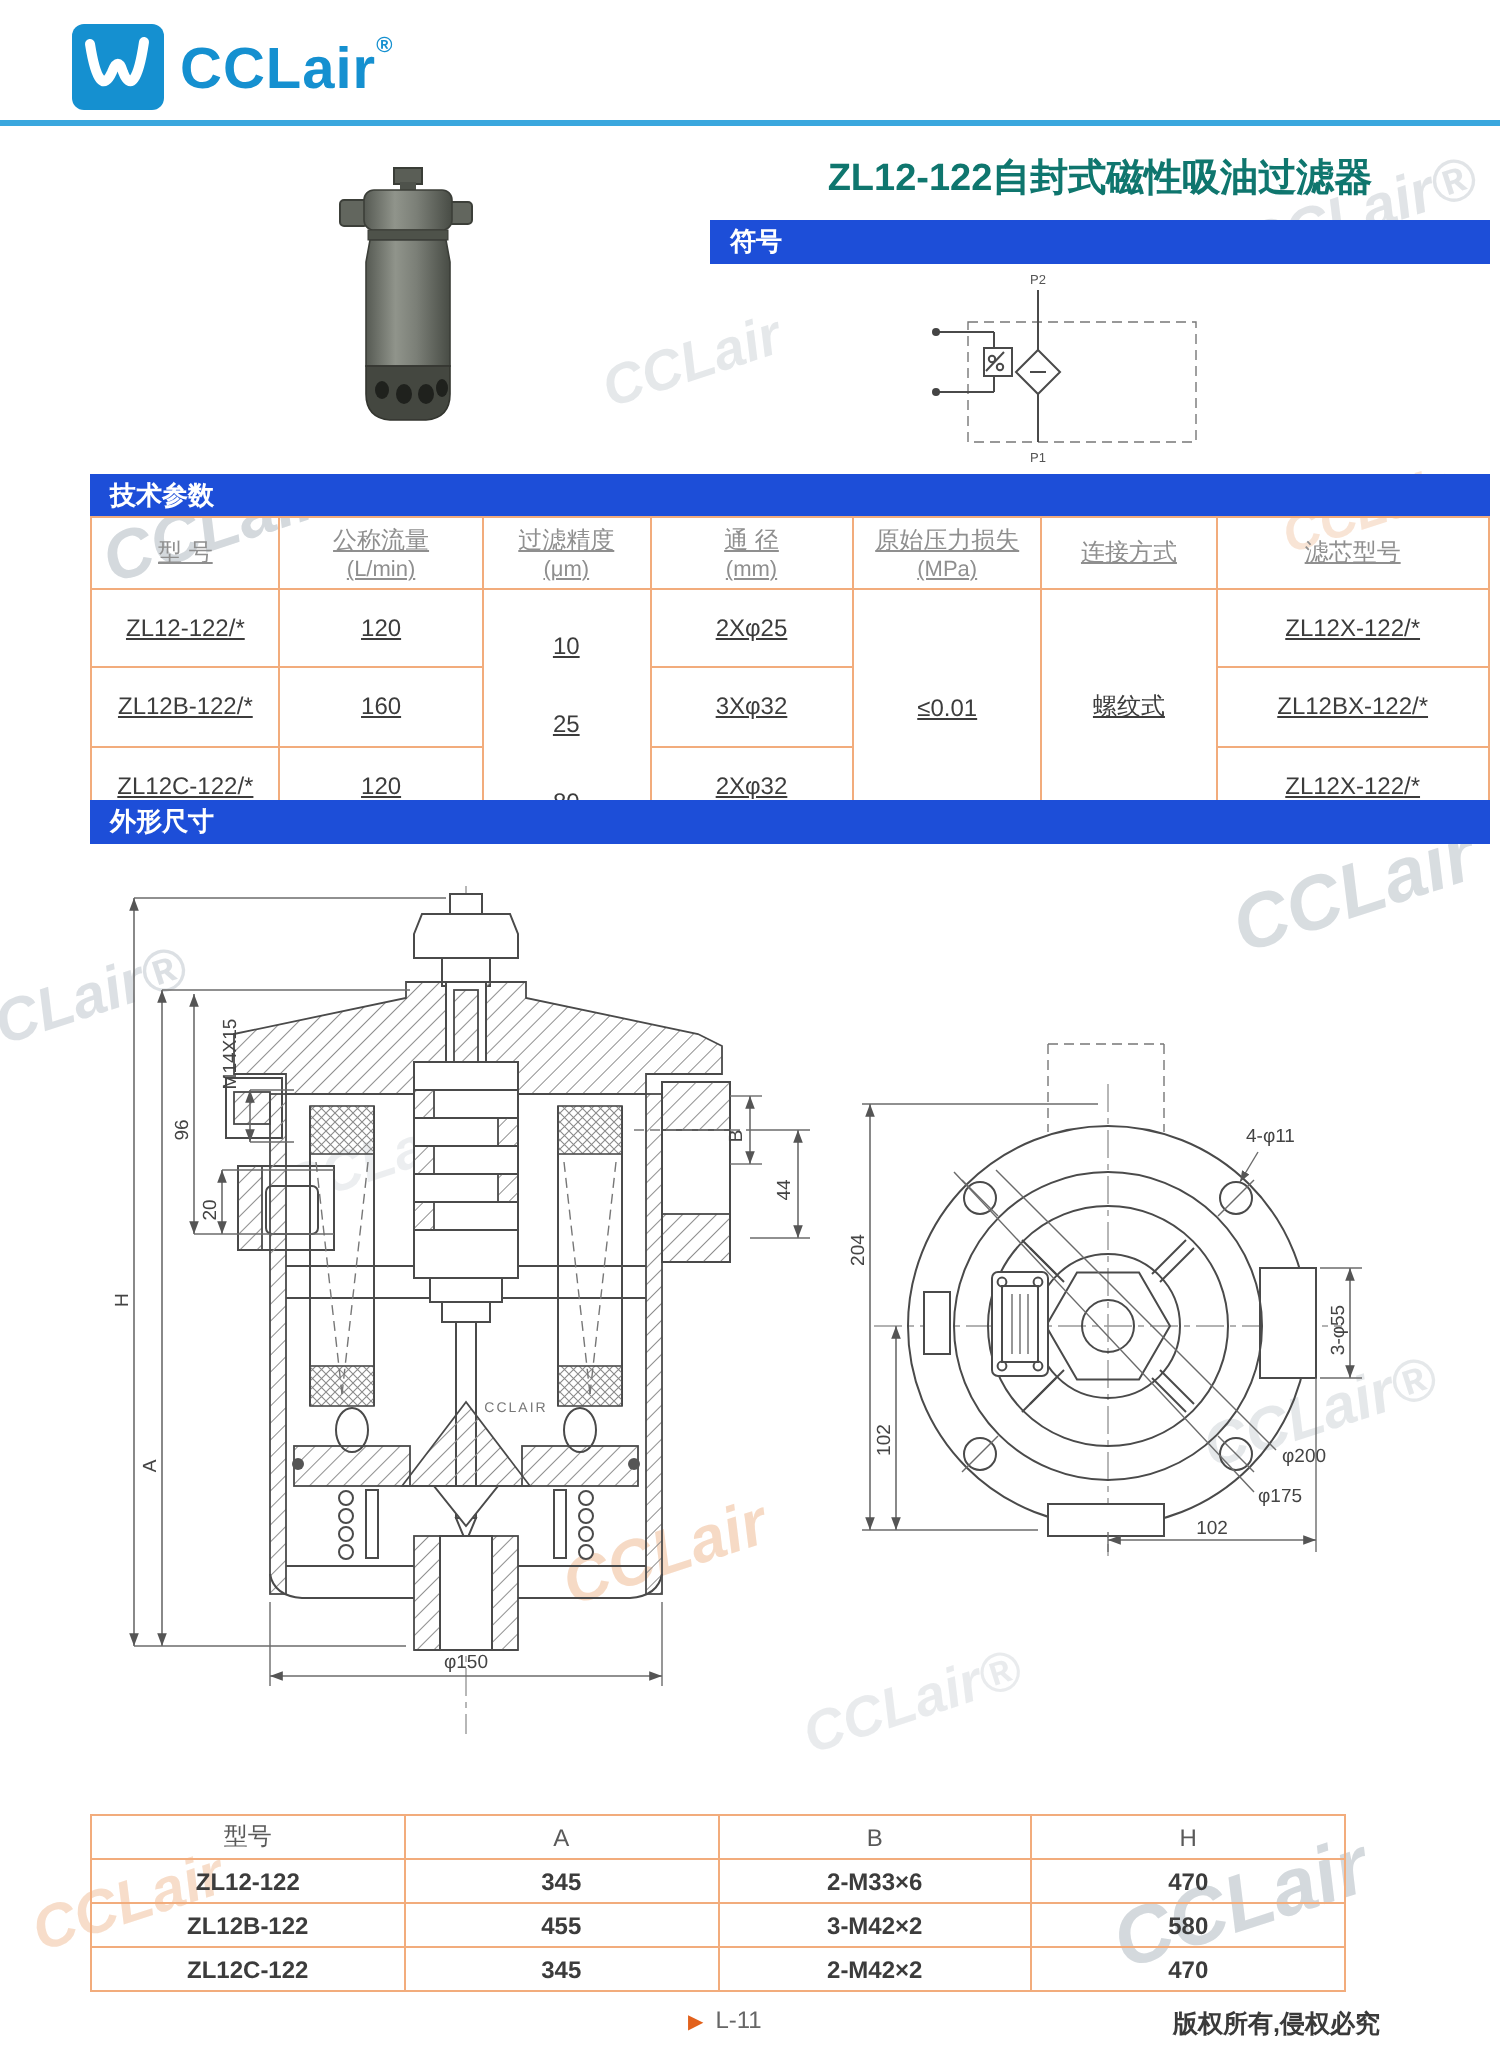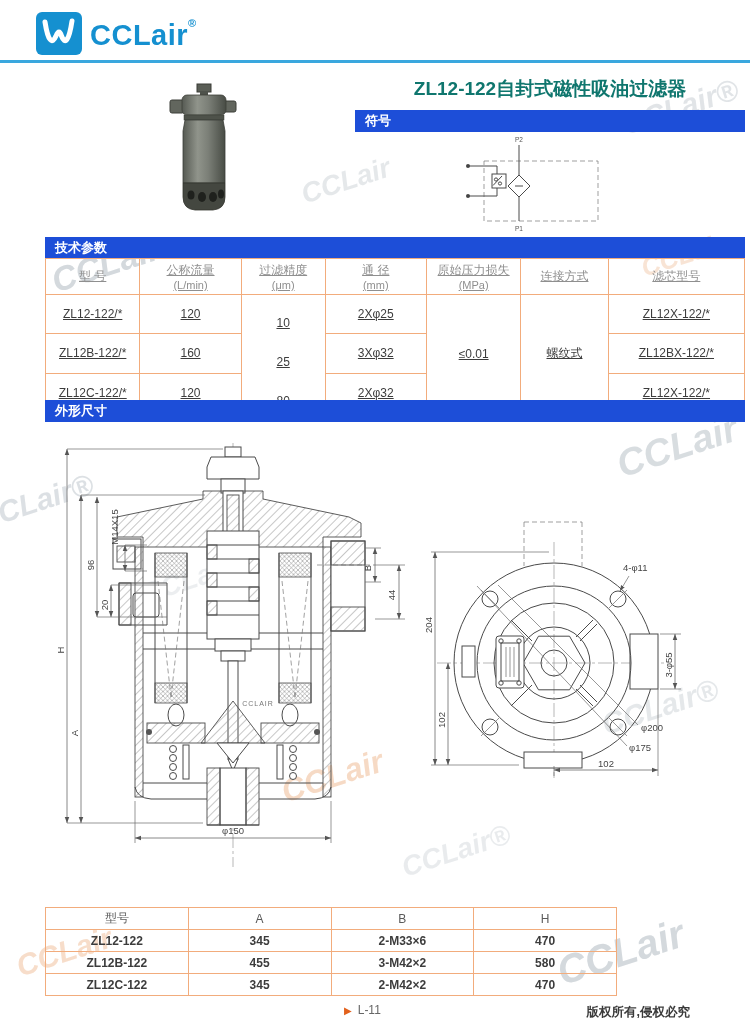--- a/index.html
+++ b/index.html
@@ -21,21 +21,21 @@
   .title{position:absolute;left:355px;top:76px;width:390px;text-align:center;
          font-size:19px;font-weight:bold;color:#0f766e;}
   
   table{border-collapse:collapse;table-layout:fixed;width:100%;}
   .tech-wrap{position:absolute;left:45px;top:258px;width:700px;}
   .tech th,.tech td{border:1px solid #f2ac7c;text-align:center;padding:0;text-decoration:underline;}
   .tech th{height:35px;font-size:12px;font-weight:normal;color:#8f8f8f;}
   .tech td{height:22px;font-size:12px;color:#3c3c3c;}
   .tech .u{font-size:11px;}
   .prec div{height:22px;line-height:22px;margin-top:17px;}
-  .dims-wrap{position:absolute;left:45px;top:907px;width:572px;}
+  .dims-wrap{position:absolute;left:45px;top:907px;width:628px;}
   .dims th,.dims td{border:1px solid #f2ac7c;text-align:center;padding:0;font-weight:bold;}
   .dims th{height:21px;font-size:12px;font-weight:normal;color:#5a5a5a;}
   .dims td{height:21px;font-size:12px;color:#3c3c3c;}
   
   .g{stroke:#4a4a4a;fill:none;stroke-width:1;}
   .gw{stroke:#4a4a4a;fill:#fff;stroke-width:1;}
   .gh{stroke:#4a4a4a;fill:url(#h1);stroke-width:0.9;}
   .gx{stroke:#4a4a4a;fill:url(#h2);stroke-width:0.8;}
   .cl{stroke:#999;fill:none;stroke-width:0.7;stroke-dasharray:14 3 3 3;}
   .dsh{stroke:#777;fill:none;stroke-width:0.7;stroke-dasharray:5 3;}

